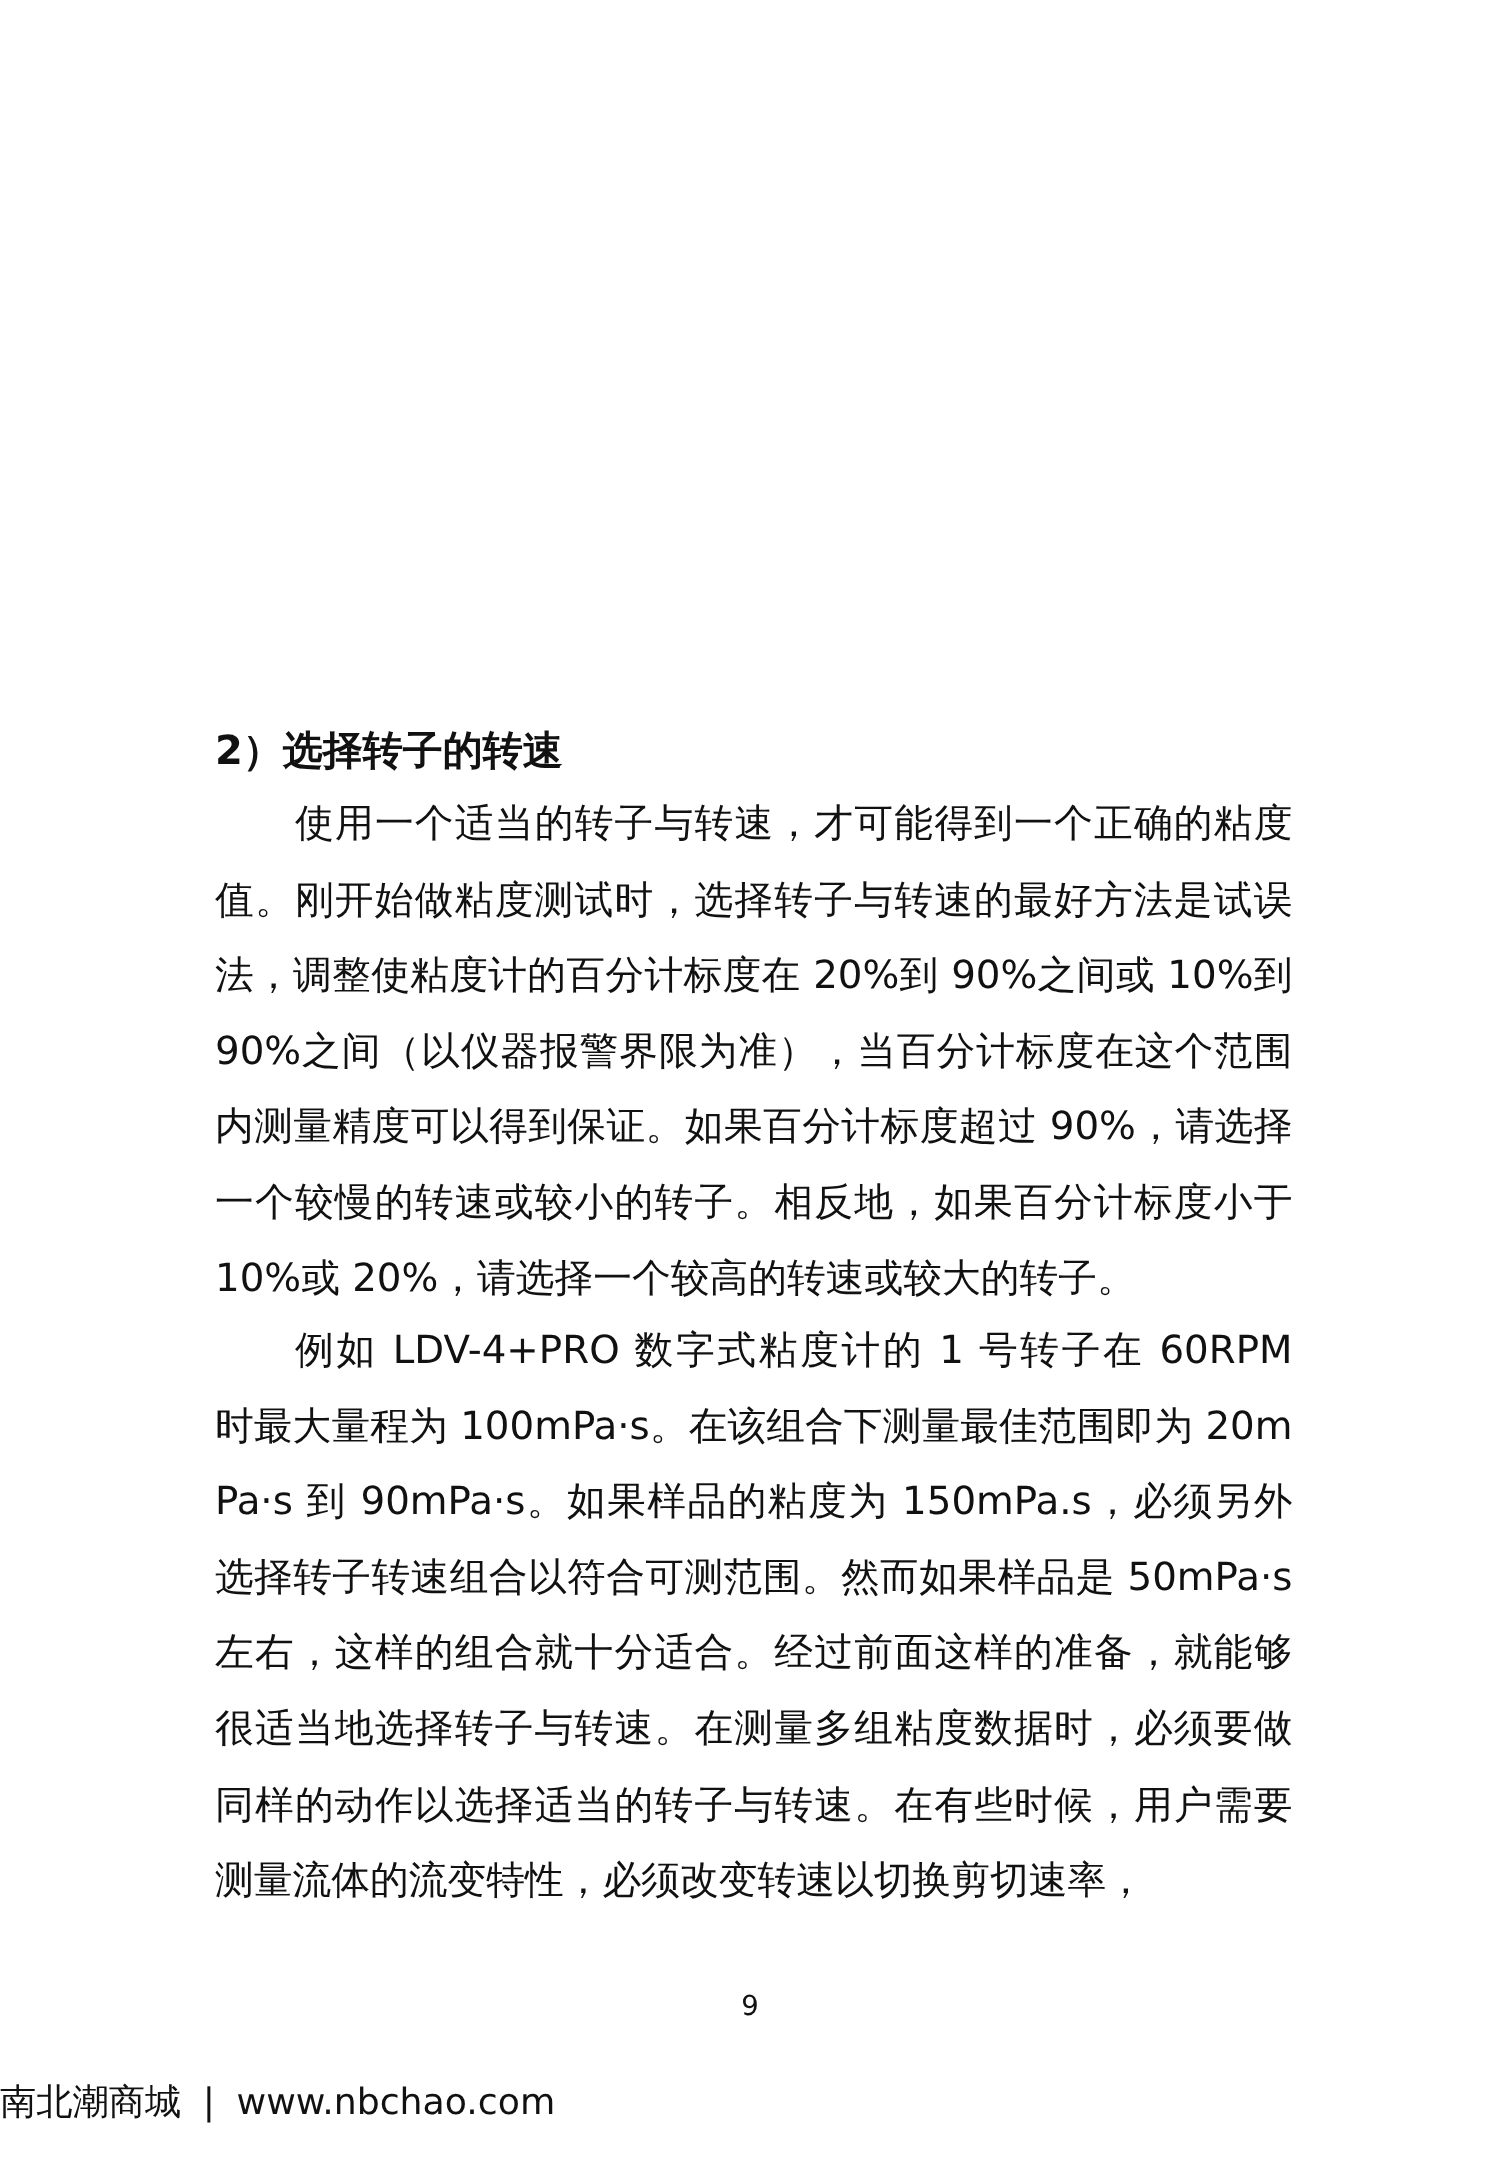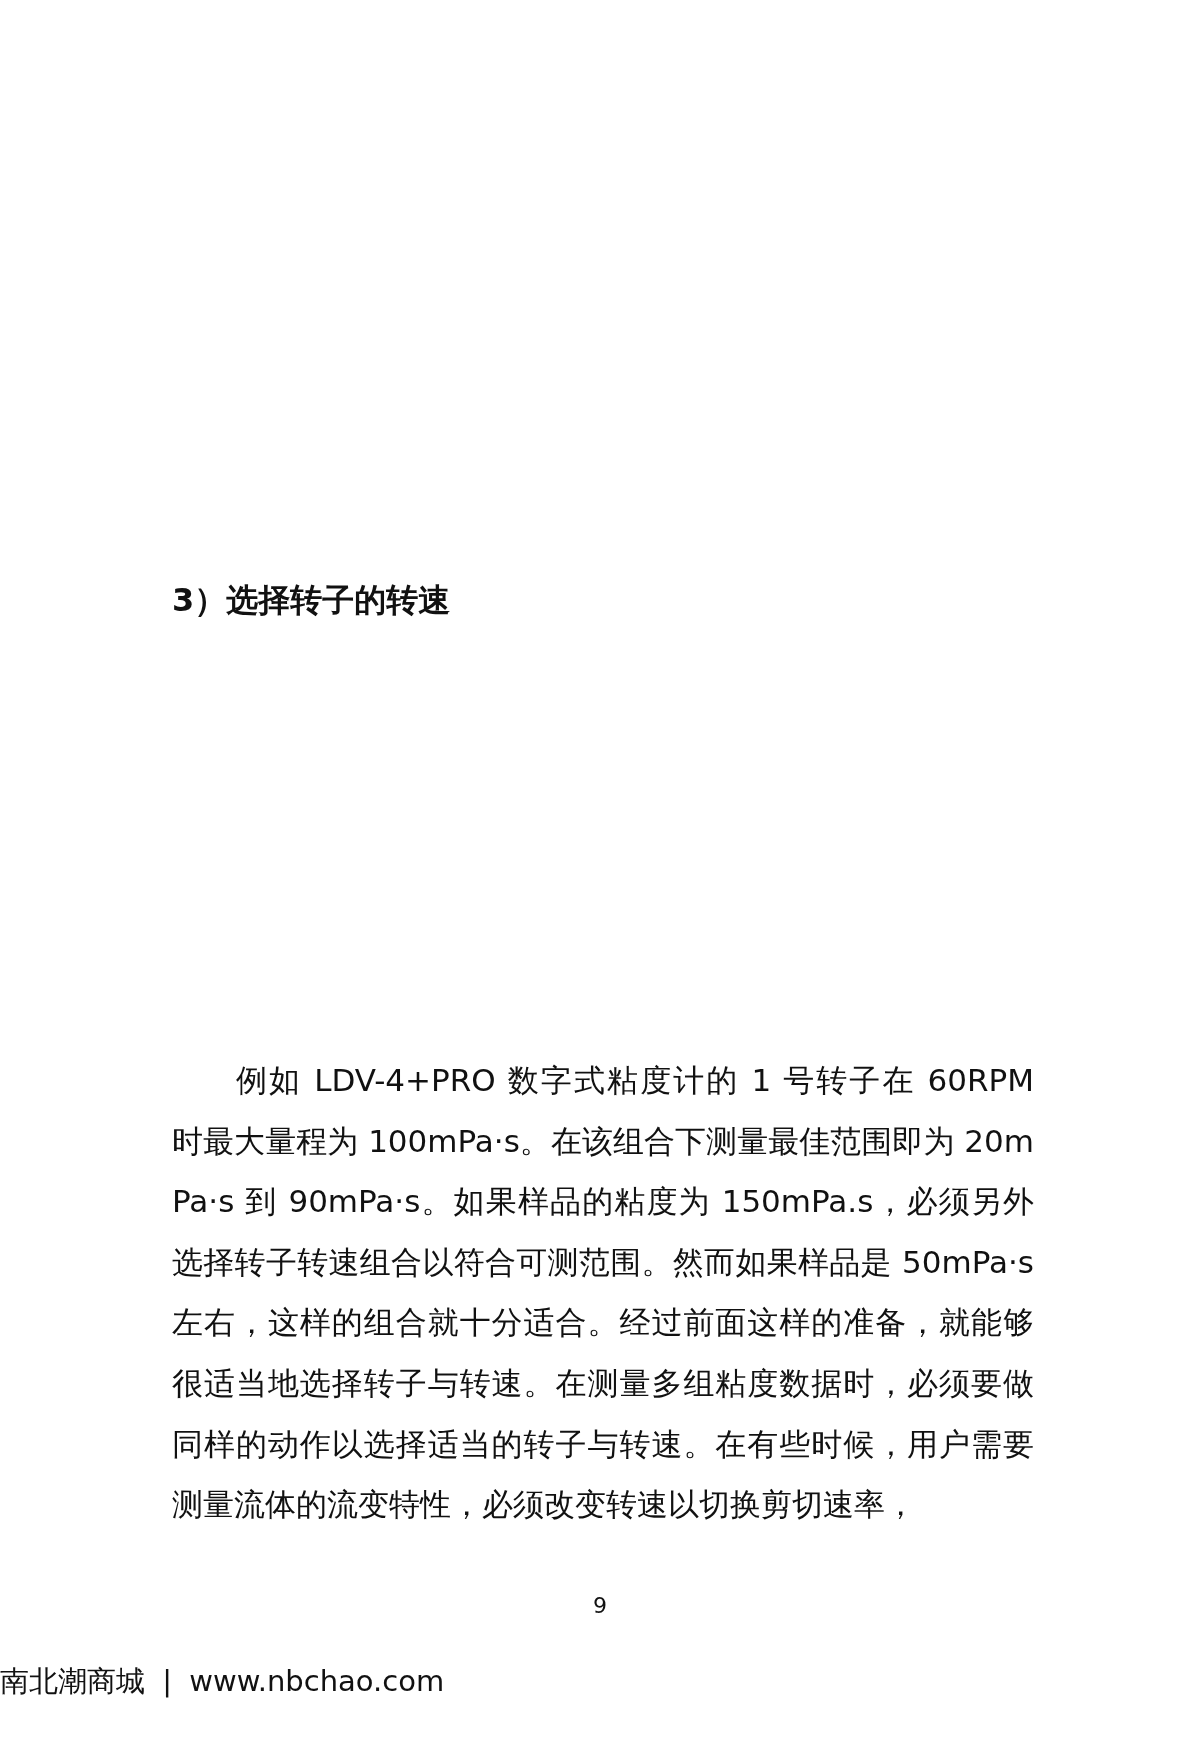--- a/index.html
+++ b/index.html
@@ -37,22 +37,25 @@
     font-size: 29px; line-height: 38px; color: #111;
   }
   .footer .sep { display: inline-block; margin: 0 8px; }
 </style>
 </head>
 <body>
 
 <div class="page">
 
 
-  <h2 class="heading">3）选择转子的转速</h2>
+  <h2 class="heading">2）选择转子的转速</h2>
 
+  <div class="sec2">
+    <p class="para indent">使用一个适当的转子与转速，才可能得到一个正确的粘度值。刚开始做粘度测试时，选择转子与转速的最好方法是试误法，调整使粘度计的百分计标度在 20%到 90%之间或 10%到 90%之间（以仪器报警界限为准），当百分计标度在这个范围内测量精度可以得到保证。如果百分计标度超过 90%，请选择一个较慢的转速或较小的转子。相反地，如果百分计标度小于 10%或 20%，请选择一个较高的转速或较大的转子。</p>
+  </div>
 
   <div class="sec3">
     <p class="para indent">例如 LDV-4+PRO 数字式粘度计的 1 号转子在 60RPM 时最大量程为 100mPa·s。在该组合下测量最佳范围即为 20mPa·s 到 90mPa·s。如果样品的粘度为 150mPa.s，必须另外选择转子转速组合以符合可测范围。然而如果样品是 50mPa·s 左右，这样的组合就十分适合。经过前面这样的准备，就能够很适当地选择转子与转速。在测量多组粘度数据时，必须要做同样的动作以选择适当的转子与转速。在有些时候，用户需要测量流体的流变特性，必须改变转速以切换剪切速率，</p>
   </div>
 
   <div class="page-number">9</div>
 
   <div class="footer">
     <span>南北潮商城</span>
     <span class="sep">|</span>

